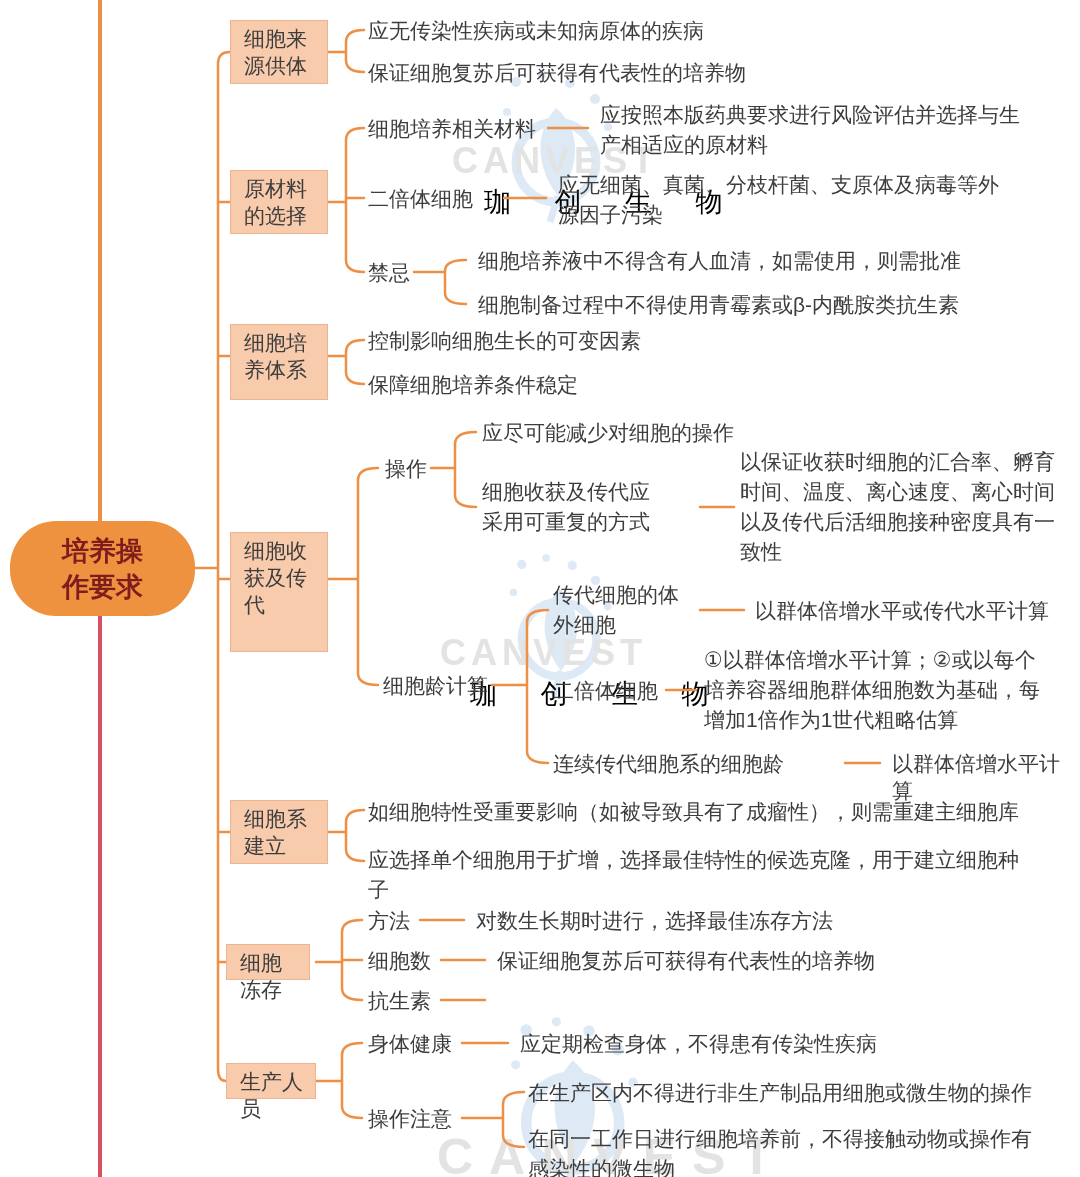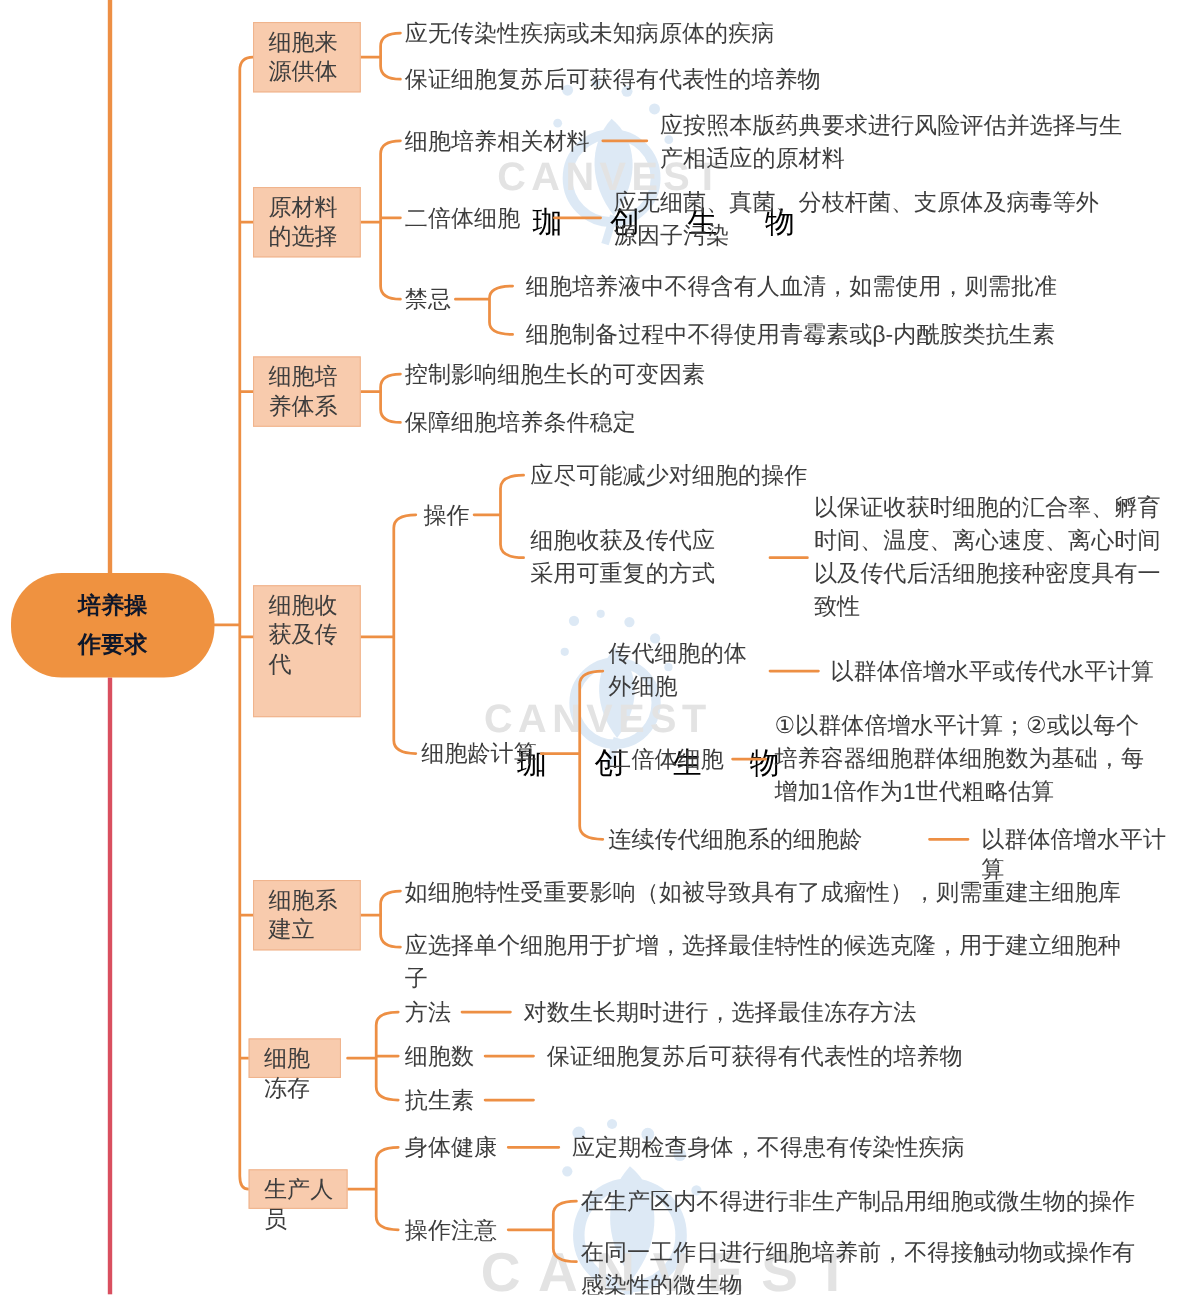--- a/index.html
+++ b/index.html
@@ -5,21 +5,21 @@
   html,body{margin:0;padding:0;background:#fff;}
   #canvas{position:relative;width:1080px;height:1177px;background:#ffffff;overflow:hidden;
           font-family:"Liberation Sans","DejaVu Sans",sans-serif;}
   .txt{position:absolute;font-size:21px;line-height:27px;color:#3d3d3d;white-space:pre-line;}
   .wrap{line-height:30px;}
   .node{position:absolute;background:#f8cbad;border:1px solid #f0b48d;box-sizing:border-box;
         color:#3d3d3d;font-size:21px;line-height:27px;font-weight:500;white-space:pre-line;
         padding:4px 11px 0 13px;}
   .root{position:absolute;left:10px;top:521px;width:185px;height:95px;background:#ef9240;
         border-radius:46px;display:flex;align-items:center;justify-content:center;text-align:center;
-        color:#0f172a;font-size:21px;line-height:36px;font-weight:bold;white-space:pre-line;}
+        color:#7f1d1d;font-size:27px;line-height:36px;font-weight:bold;white-space:pre-line;}
   .connectors{position:absolute;left:0;top:0;z-index:1;}
   .node,.root,.txt{z-index:2;}
   .watermark{position:absolute;z-index:0;}
   .wm-logo{color:#cbdef1;opacity:.65;}
   .wm-brand{position:absolute;font-weight:bold;color:#e3e3e3;letter-spacing:5px;white-space:nowrap;}
   .wm-cn{position:absolute;color:#000000;letter-spacing:18px;white-space:nowrap;}
 </style>
 </head>
 <body>
 
@@ -85,21 +85,21 @@
              M462 1043 H508 M462 1118 H503 M524 1092 Q503 1092 503 1104 V1135 Q503 1147 524 1147"></path>
   </svg>
 
   <div class="root">培养操
 作要求</div>
 
   <div class="node" style="left:230px;top:20px;width:98px;height:64px">细胞来
 源供体</div>
   <div class="node" style="left:230px;top:170px;width:98px;height:64px">原材料
 的选择</div>
-  <div class="node" style="left:230px;top:324px;width:98px;height:64px">细胞培
+  <div class="node" style="left:230px;top:324px;width:98px;height:76px">细胞培
 养体系</div>
   <div class="node" style="left:230px;top:532px;width:98px;height:120px">细胞收
 获及传
 代</div>
   <div class="node" style="left:230px;top:800px;width:98px;height:64px">细胞系
 建立</div>
   <div class="node" style="left:226px;top:944px;width:84px;height:36px">细胞冻存</div>
   <div class="node" style="left:226px;top:1063px;width:90px;height:36px">生产人员</div>
 
   <div class="txt" style="left:368px;top:17px">应无传染性疾病或未知病原体的疾病</div>

